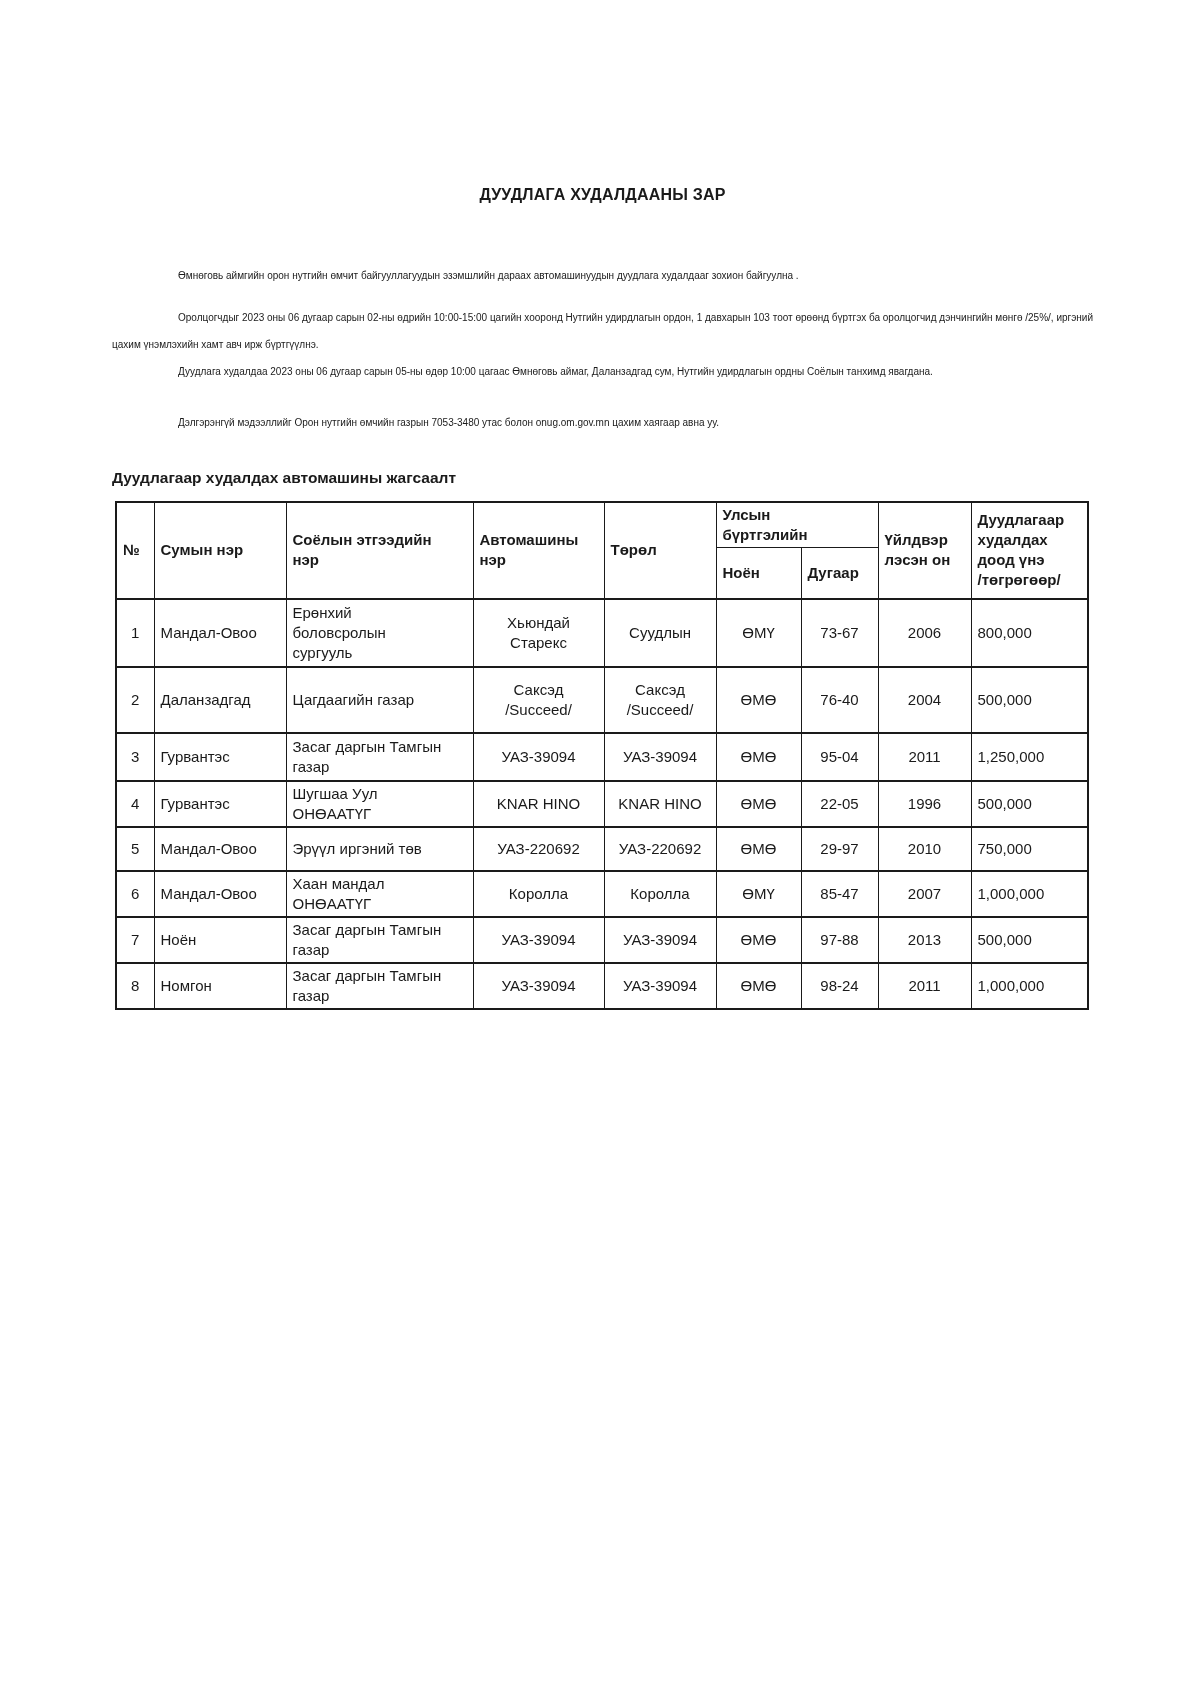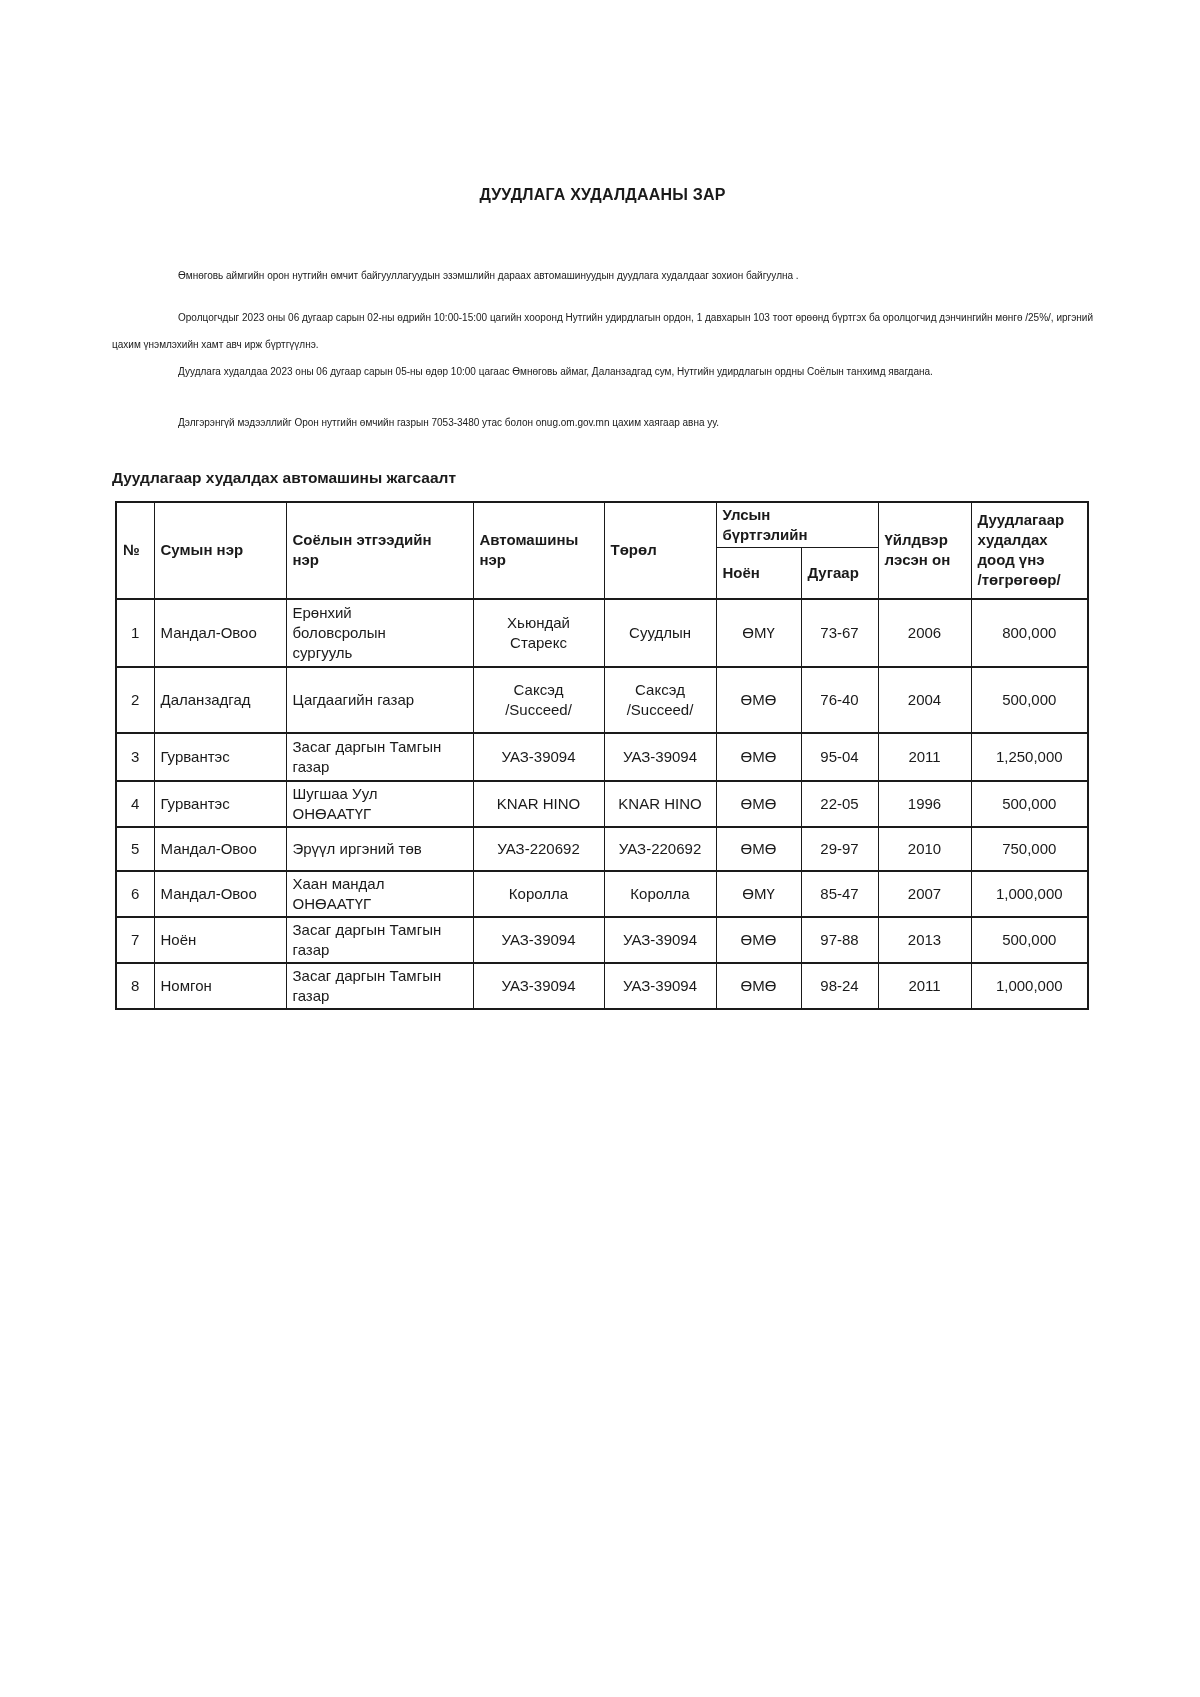--- a/index.html
+++ b/index.html
@@ -51,21 +51,21 @@
     vertical-align: middle;
     white-space: pre-line;
     overflow: hidden;
   }
   table.auction thead { border-bottom: 2px solid #1a1a1a; }
   table.auction tbody tr { border-top: 2px solid #1a1a1a; }
   table.auction th { font-weight: bold; text-align: left; }
   td.c { text-align: center; }
   td.l { text-align: left; }
   td.price {
-    text-align: center;
+    text-align: left;
     vertical-align: bottom;
     padding-bottom: 9px;
   }
   .doc-footer {
     margin: 140px 0 0 0;
     font-size: 15.5px;
     text-align: center;
   }
 </style>
 </head>

